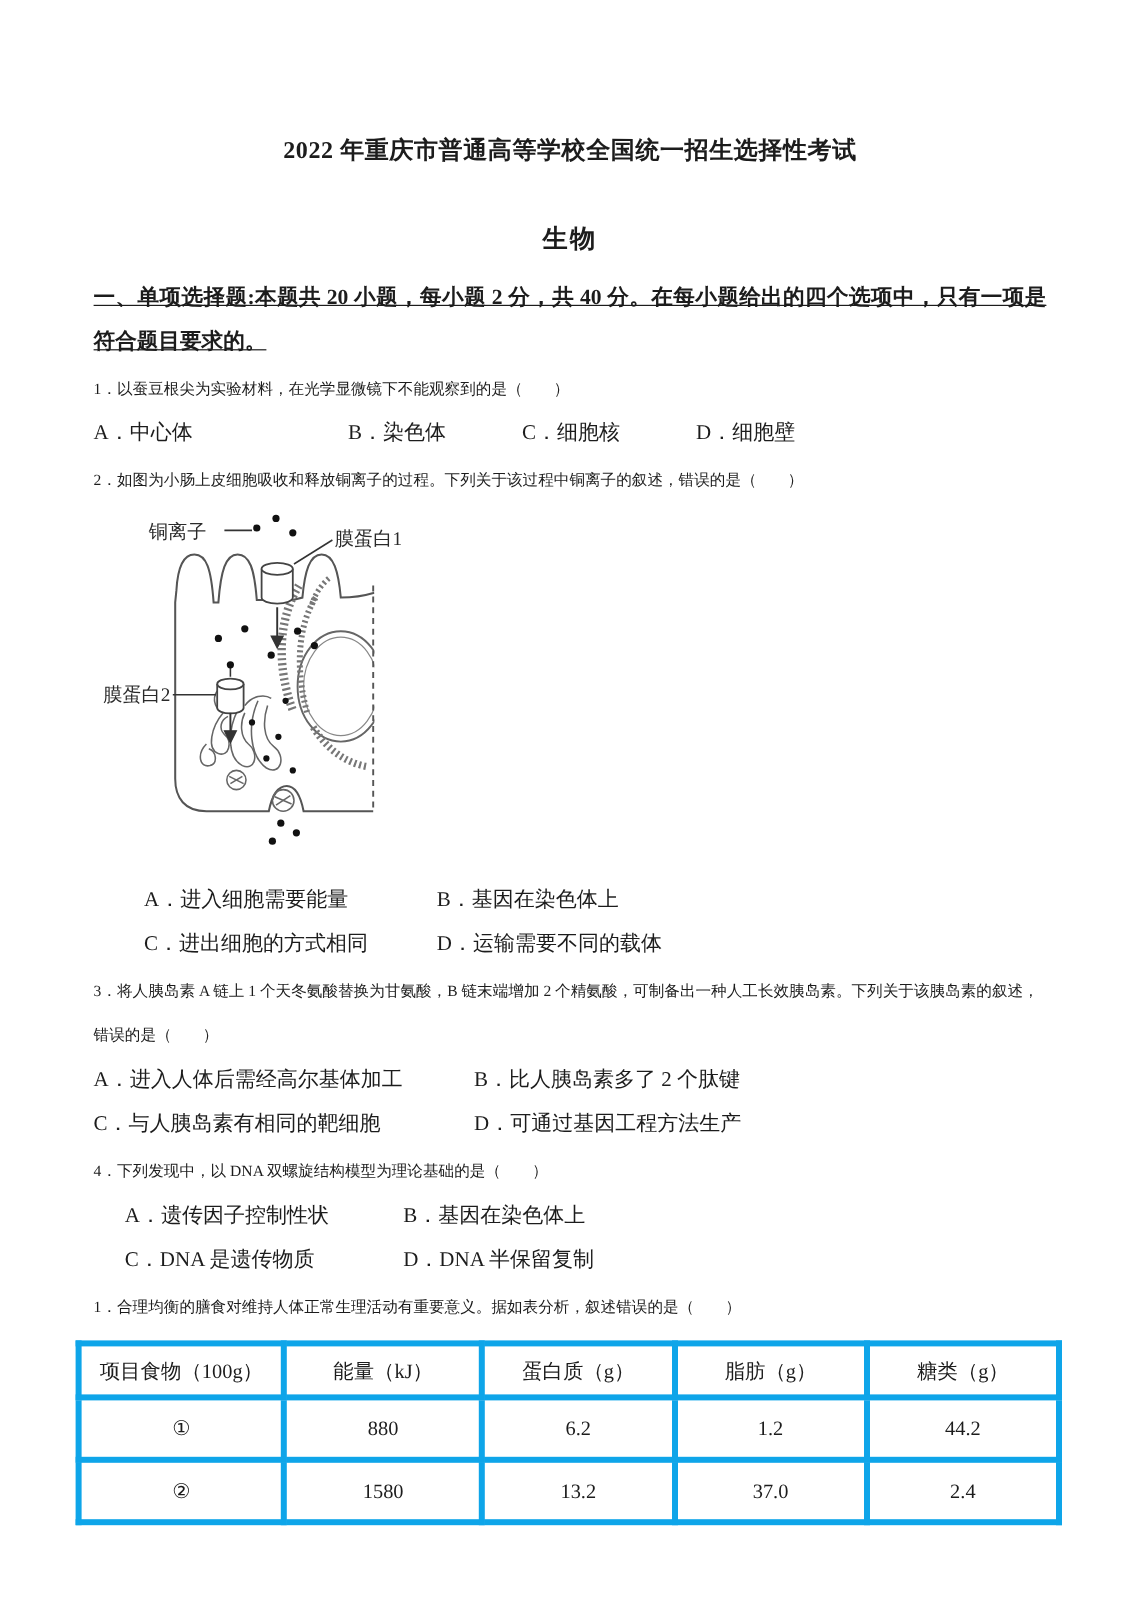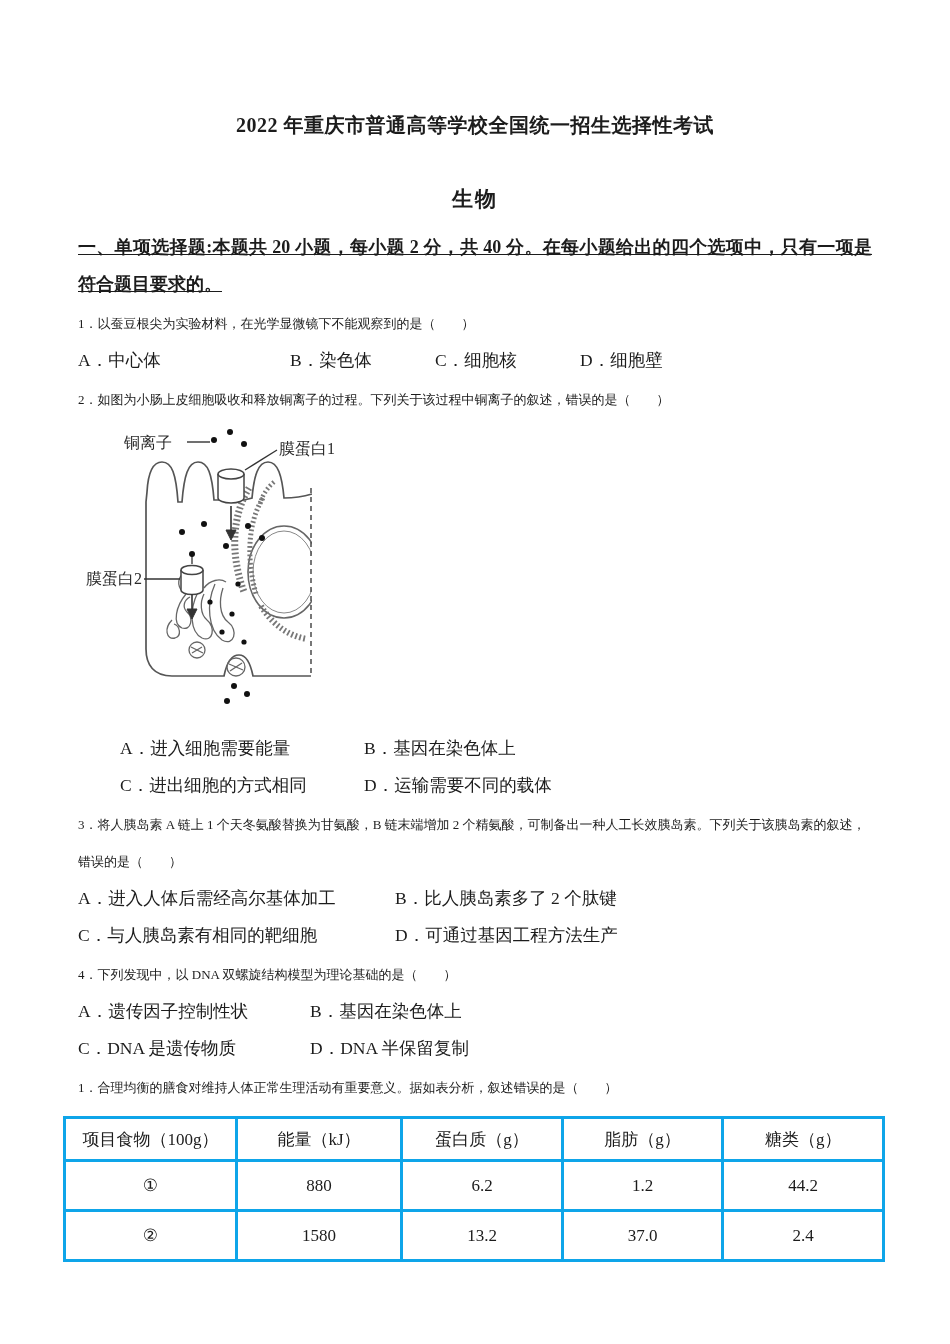--- a/index.html
+++ b/index.html
@@ -22,28 +22,28 @@
     margin:14px 0 0 0;font-size:18px;font-weight:bold;line-height:37px;
     text-align:justify;
     text-decoration:underline;
   }
   .stem{font-size:13px;line-height:37px;margin:2px 0 0 0;}
   .opts{display:flex;font-size:17.5px;line-height:37px;margin:0;}
   .opts span{display:block;white-space:nowrap;}
   .q1-opts .o1{width:212px;} .q1-opts .o2{width:145px;} .q1-opts .o3{width:145px;}
   .q2-opts .oa{width:244px;margin-left:42px;}
   .q3-opts .oa{width:317px;}
-  .q4-opts .oa{width:232px;}
+  .q4-opts .oa{width:232px;margin-left:26px;}
   .figure-wrap{margin:6px 0 2px 8px;}
   .nutrition-table{
     border-collapse:collapse;margin:10px 0 0 -15px;width:822px;
     font-size:17px;table-layout:fixed;
   }
   .nutrition-table th,.nutrition-table td{
-    border:3px solid #0ea5e9;text-align:center;font-weight:normal;
+    border:5px solid #0ea5e9;text-align:center;font-weight:normal;
     padding:0;vertical-align:middle;
   }
   .nutrition-table{border:2px solid #2a2a2a;}
   .nutrition-table tr.hdr th{height:40px;}
   .nutrition-table tr.datarow td{height:47px;}
   .c0{width:21%;} .c1{width:20.2%;} .c2{width:19.6%;} .c3{width:19.6%;} .c4{width:19.6%;}
   svg text{font-family:"Liberation Serif","DejaVu Serif",serif;font-size:16px;fill:#2a2a2a;}
 </style>
 </head>
 <body>

